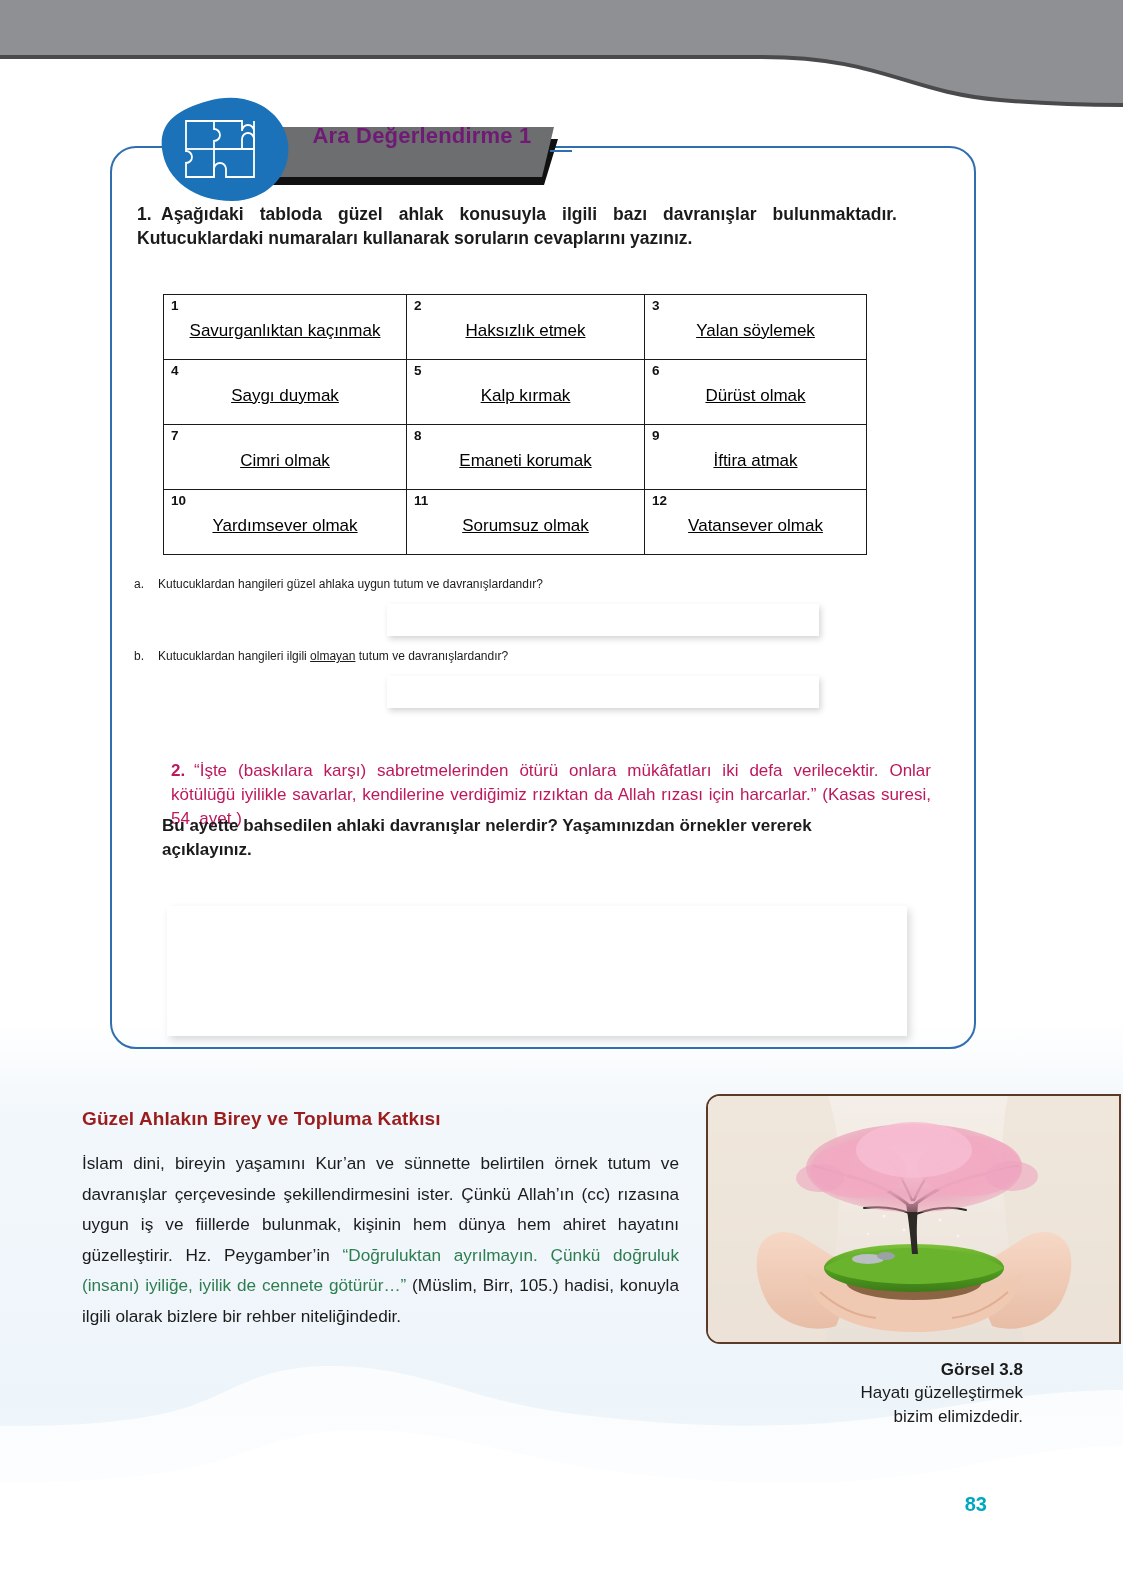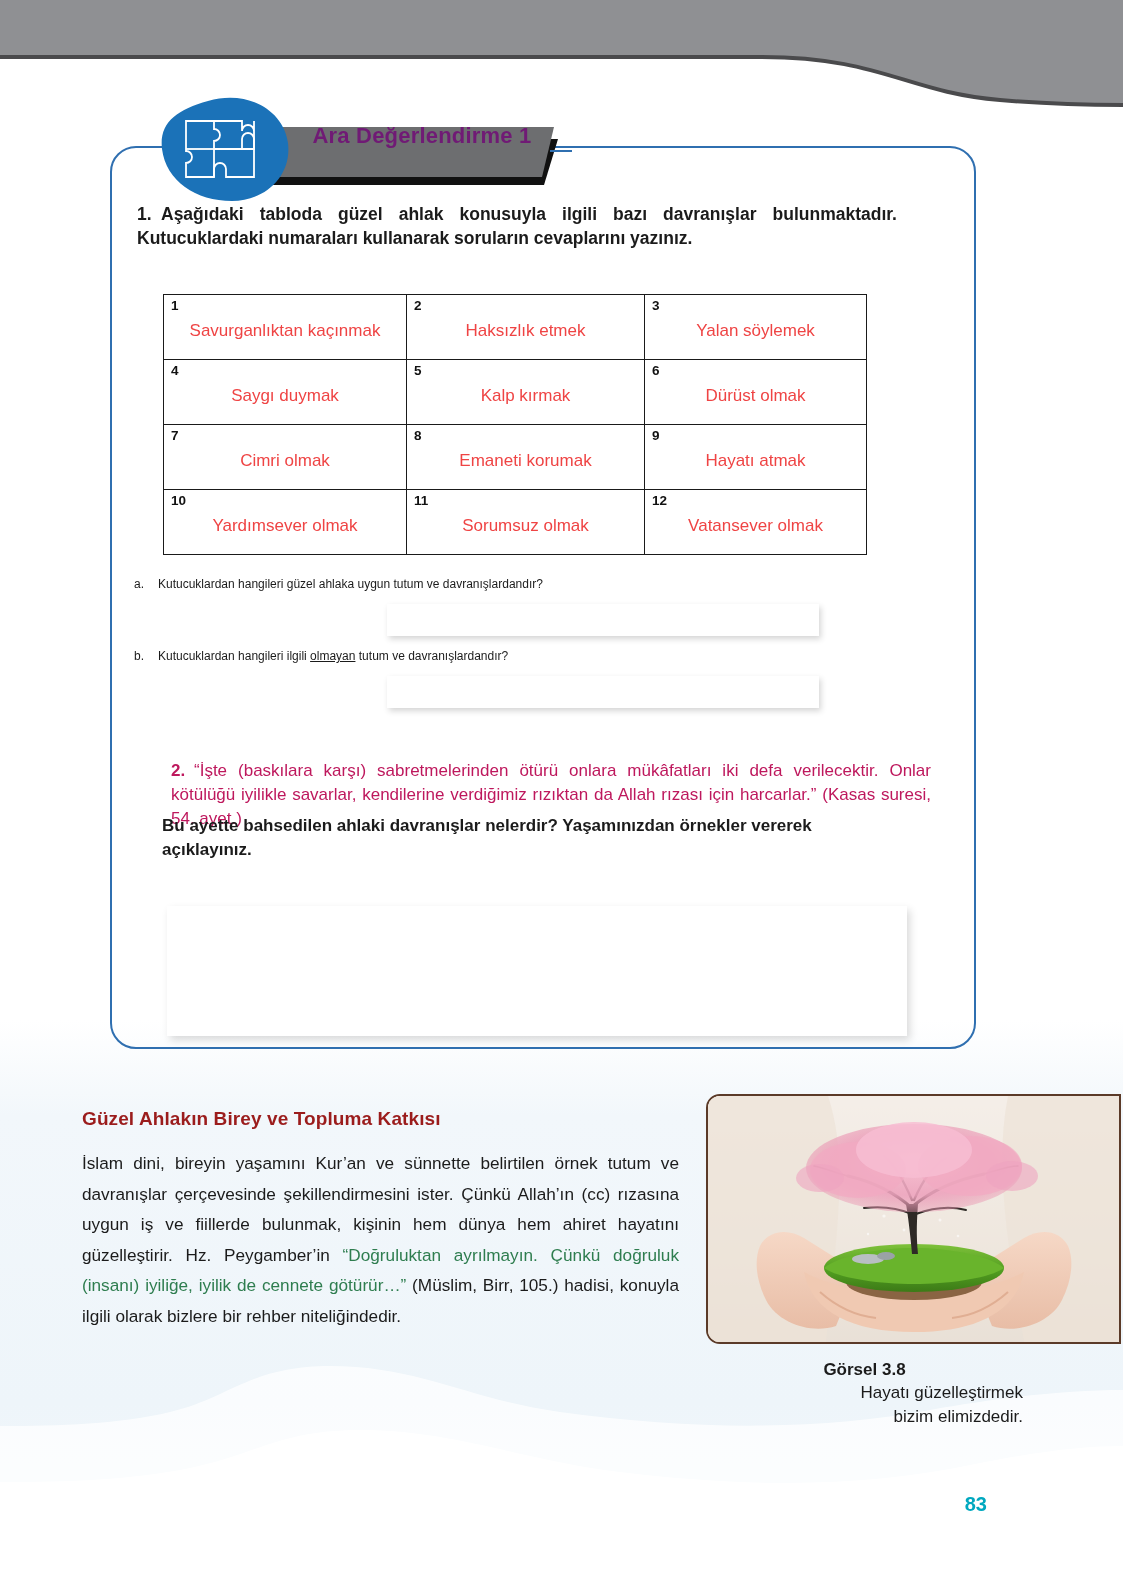--- a/index.html
+++ b/index.html
@@ -111,23 +111,24 @@
     left: 7px; top: 4px;
     font-size: 13.5px;
     font-weight: bold;
     color: #111;
     line-height: 1;
   }
   .beh-table .cell-txt {
     display: block;
     text-align: center;
     font-size: 17px;
-    color: #ef4444;
+    color: #000000;
     line-height: 1.22;
     padding-top: 8px;
+    text-decoration: underline;
   }
   .beh-table .c1 { width: 243px; }
   .beh-table .c2 { width: 238px; }
   .beh-table .c3 { width: 222px; }
 
   
   .subq {
     position: absolute;
     left: 24px;
     width: 620px;
@@ -224,21 +225,20 @@
     margin-top: 14px;
     text-align: right;
     padding-right: 98px;
     font-size: 17px;
     color: #1b1b1b;
     line-height: 1.38;
   }
   .figure .caption .t {
     font-weight: bold;
     display: block;
-    text-align: center;
   }
 
   .page-num {
     position: absolute;
     right: 136px; bottom: 78px;
     font-size: 20px;
     font-weight: bold;
     color: #00a8bf;
     z-index: 6;
   }
@@ -334,21 +334,21 @@
         <td class="c1">
           <span class="cell-num">7</span>
           <span class="cell-txt">Cimri olmak</span>
         </td>
         <td class="c2">
           <span class="cell-num">8</span>
           <span class="cell-txt">Emaneti korumak</span>
         </td>
         <td class="c3">
           <span class="cell-num">9</span>
-          <span class="cell-txt">Hayatı atmak</span>
+          <span class="cell-txt">İftira atmak</span>
         </td>
       </tr>
       <tr>
         <td class="c1">
           <span class="cell-num">10</span>
           <span class="cell-txt">Yardımsever olmak</span>
         </td>
         <td class="c2">
           <span class="cell-num">11</span>
           <span class="cell-txt">Sorumsuz olmak</span>

